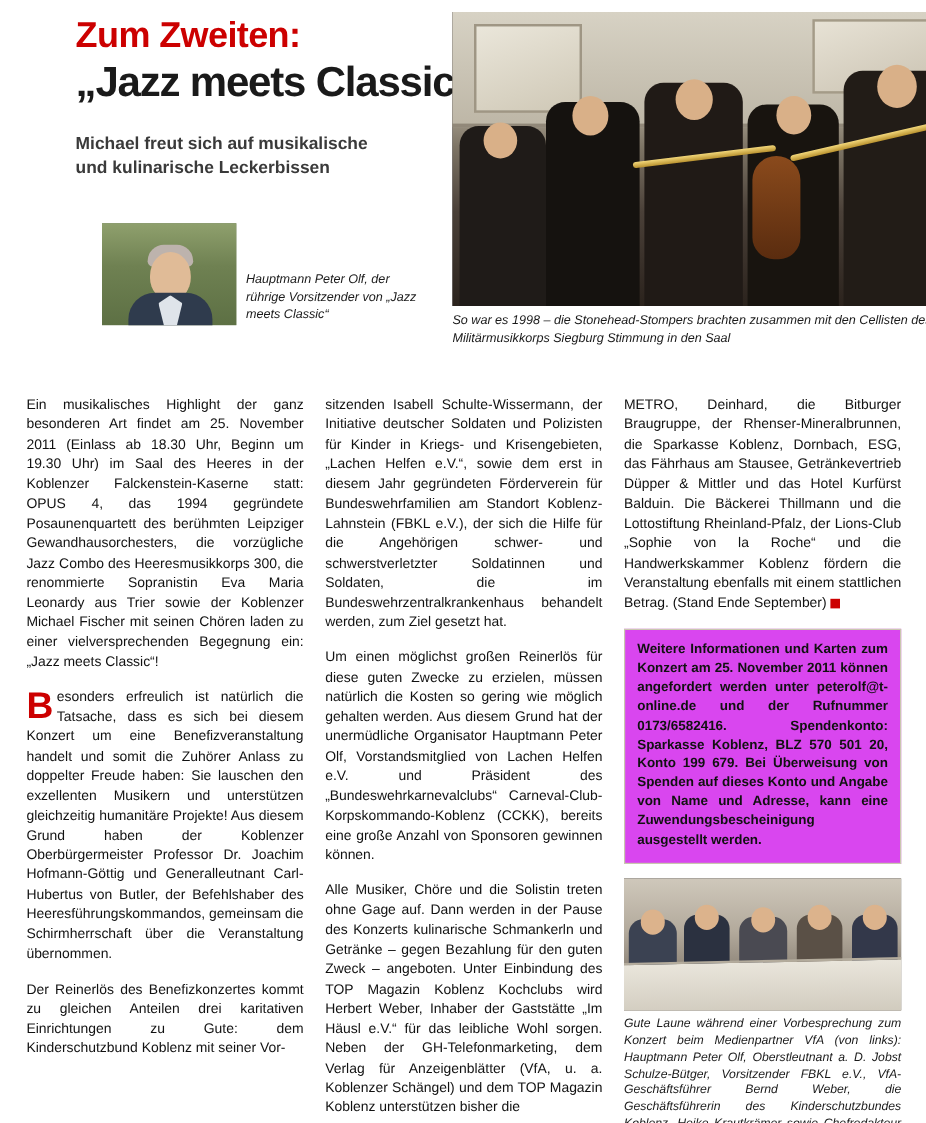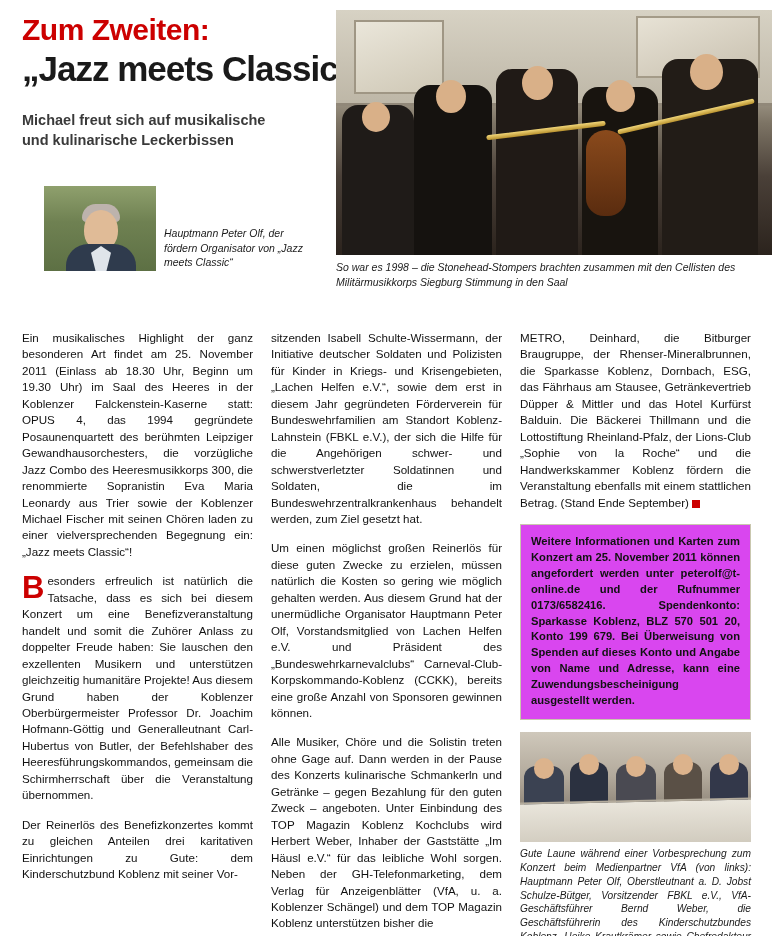--- a/index.html
+++ b/index.html
@@ -20,20 +20,21 @@
     width: 772px;
     height: 936px;
     box-sizing: border-box;
     padding: 10px 18px 0 22px;
   }
 
   
   .header {
     position: relative;
     height: 300px;
+    margin-left: 41px;
   }
   .headline-block {
     position: absolute;
     left: 0;
     top: 4px;
     width: 300px;
   }
   .kicker {
     font-size: 30px;
     font-weight: bold;
@@ -309,21 +310,21 @@
     </div>
 
     <div class="portrait-wrap">
       <div class="portrait">
         <div class="hair"></div>
         <div class="face"></div>
         <div class="body"></div>
         <div class="shirt"></div>
       </div>
     </div>
-    <div class="portrait-caption">Hauptmann Peter Olf, der fördern Organisator von „Jazz meets Classic“</div>
+    <div class="portrait-caption">Hauptmann Peter Olf, der rührige Vorsitzender von „Jazz meets Classic“</div>
 
     <div class="hero-wrap">
       <div class="hero">
         <div class="bg"></div>
         <div class="wall"></div>
         <div class="window"></div>
         <div class="window2"></div>
 
         <div class="fig" style="left:6px;  width:72px;  height:150px; background:#1f1b18;"></div>
         <div class="head" style="left:26px; top:92px; width:28px; height:30px;"></div>

